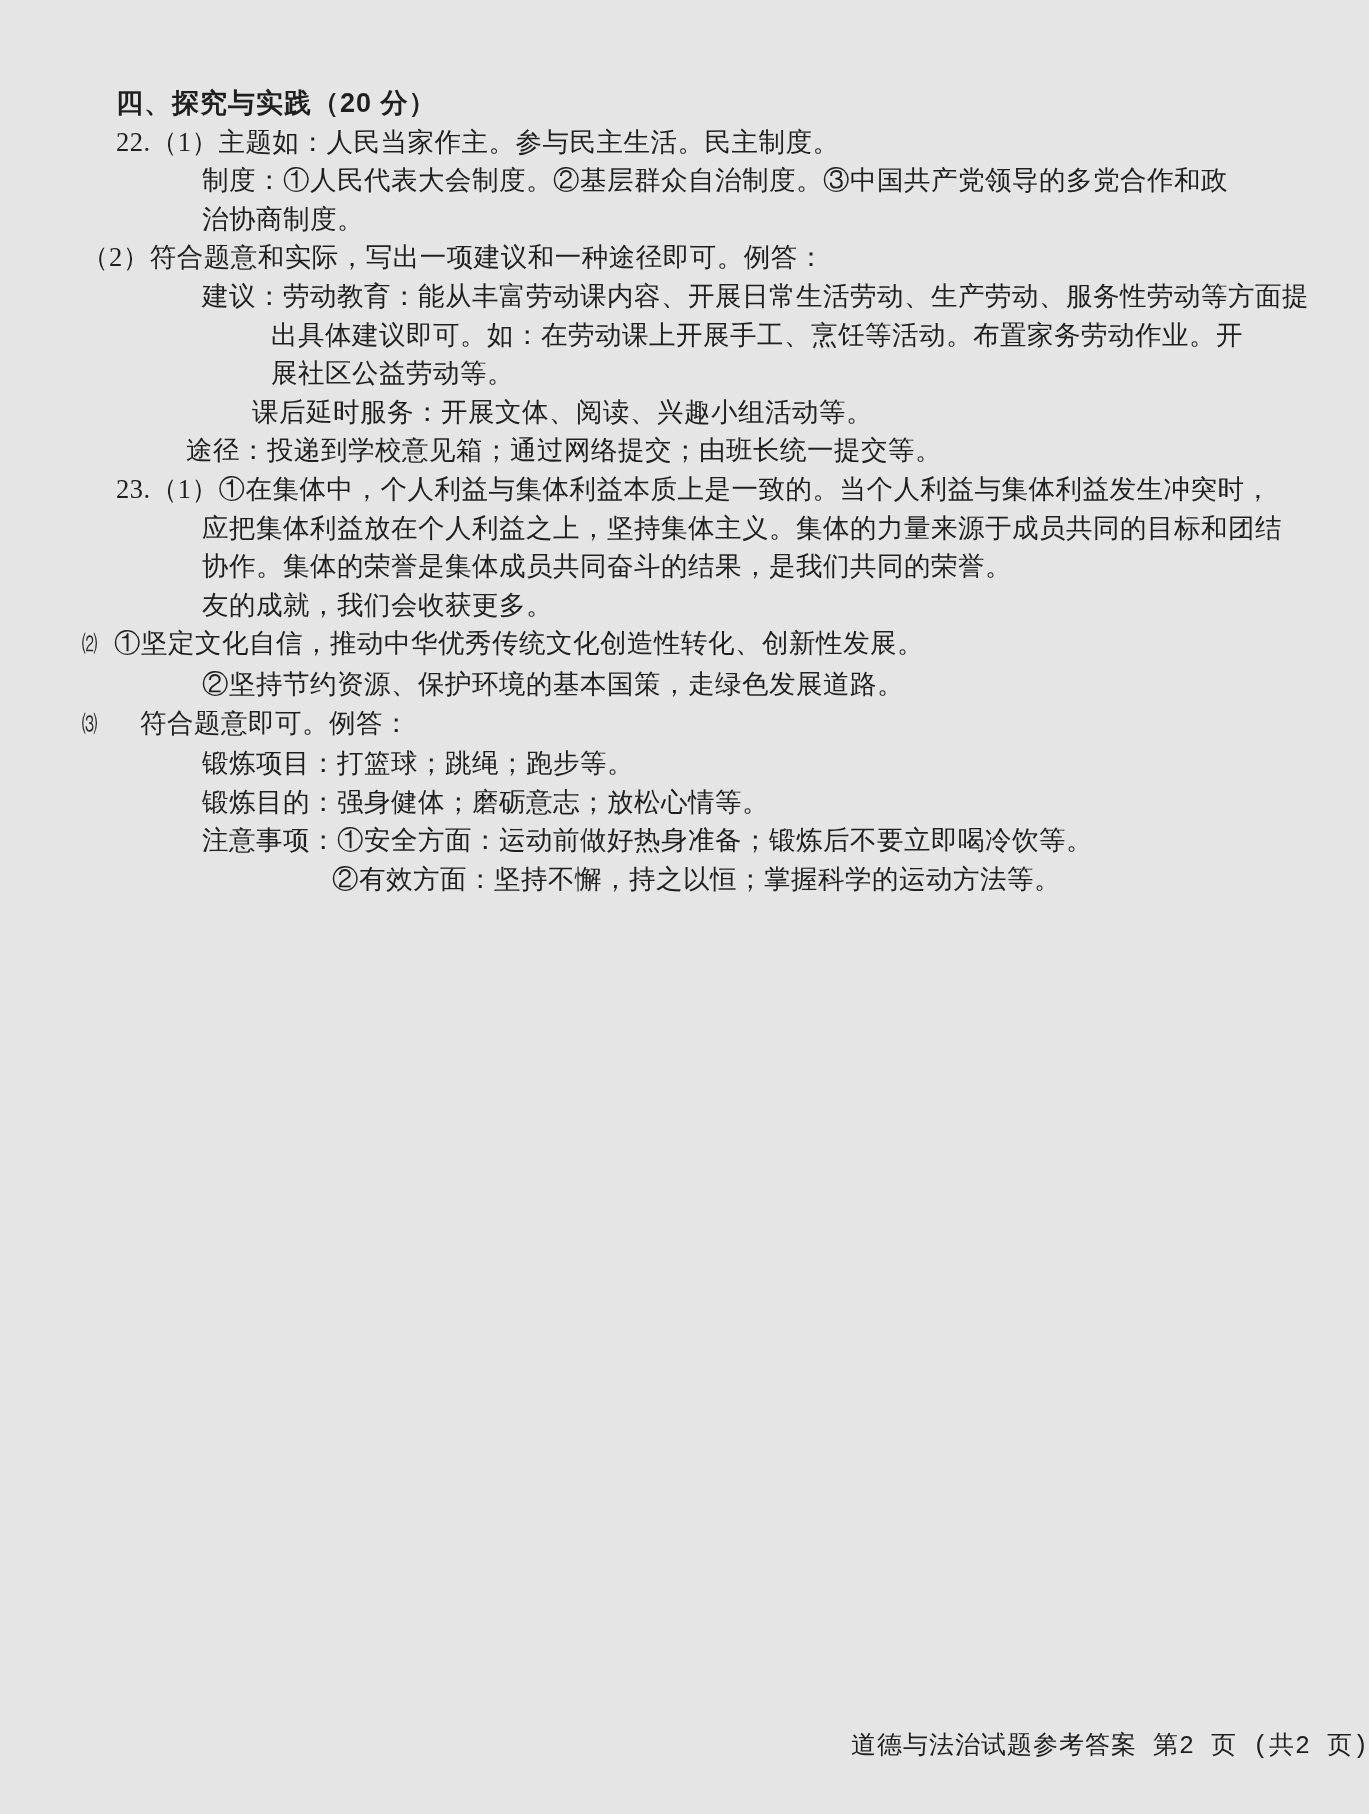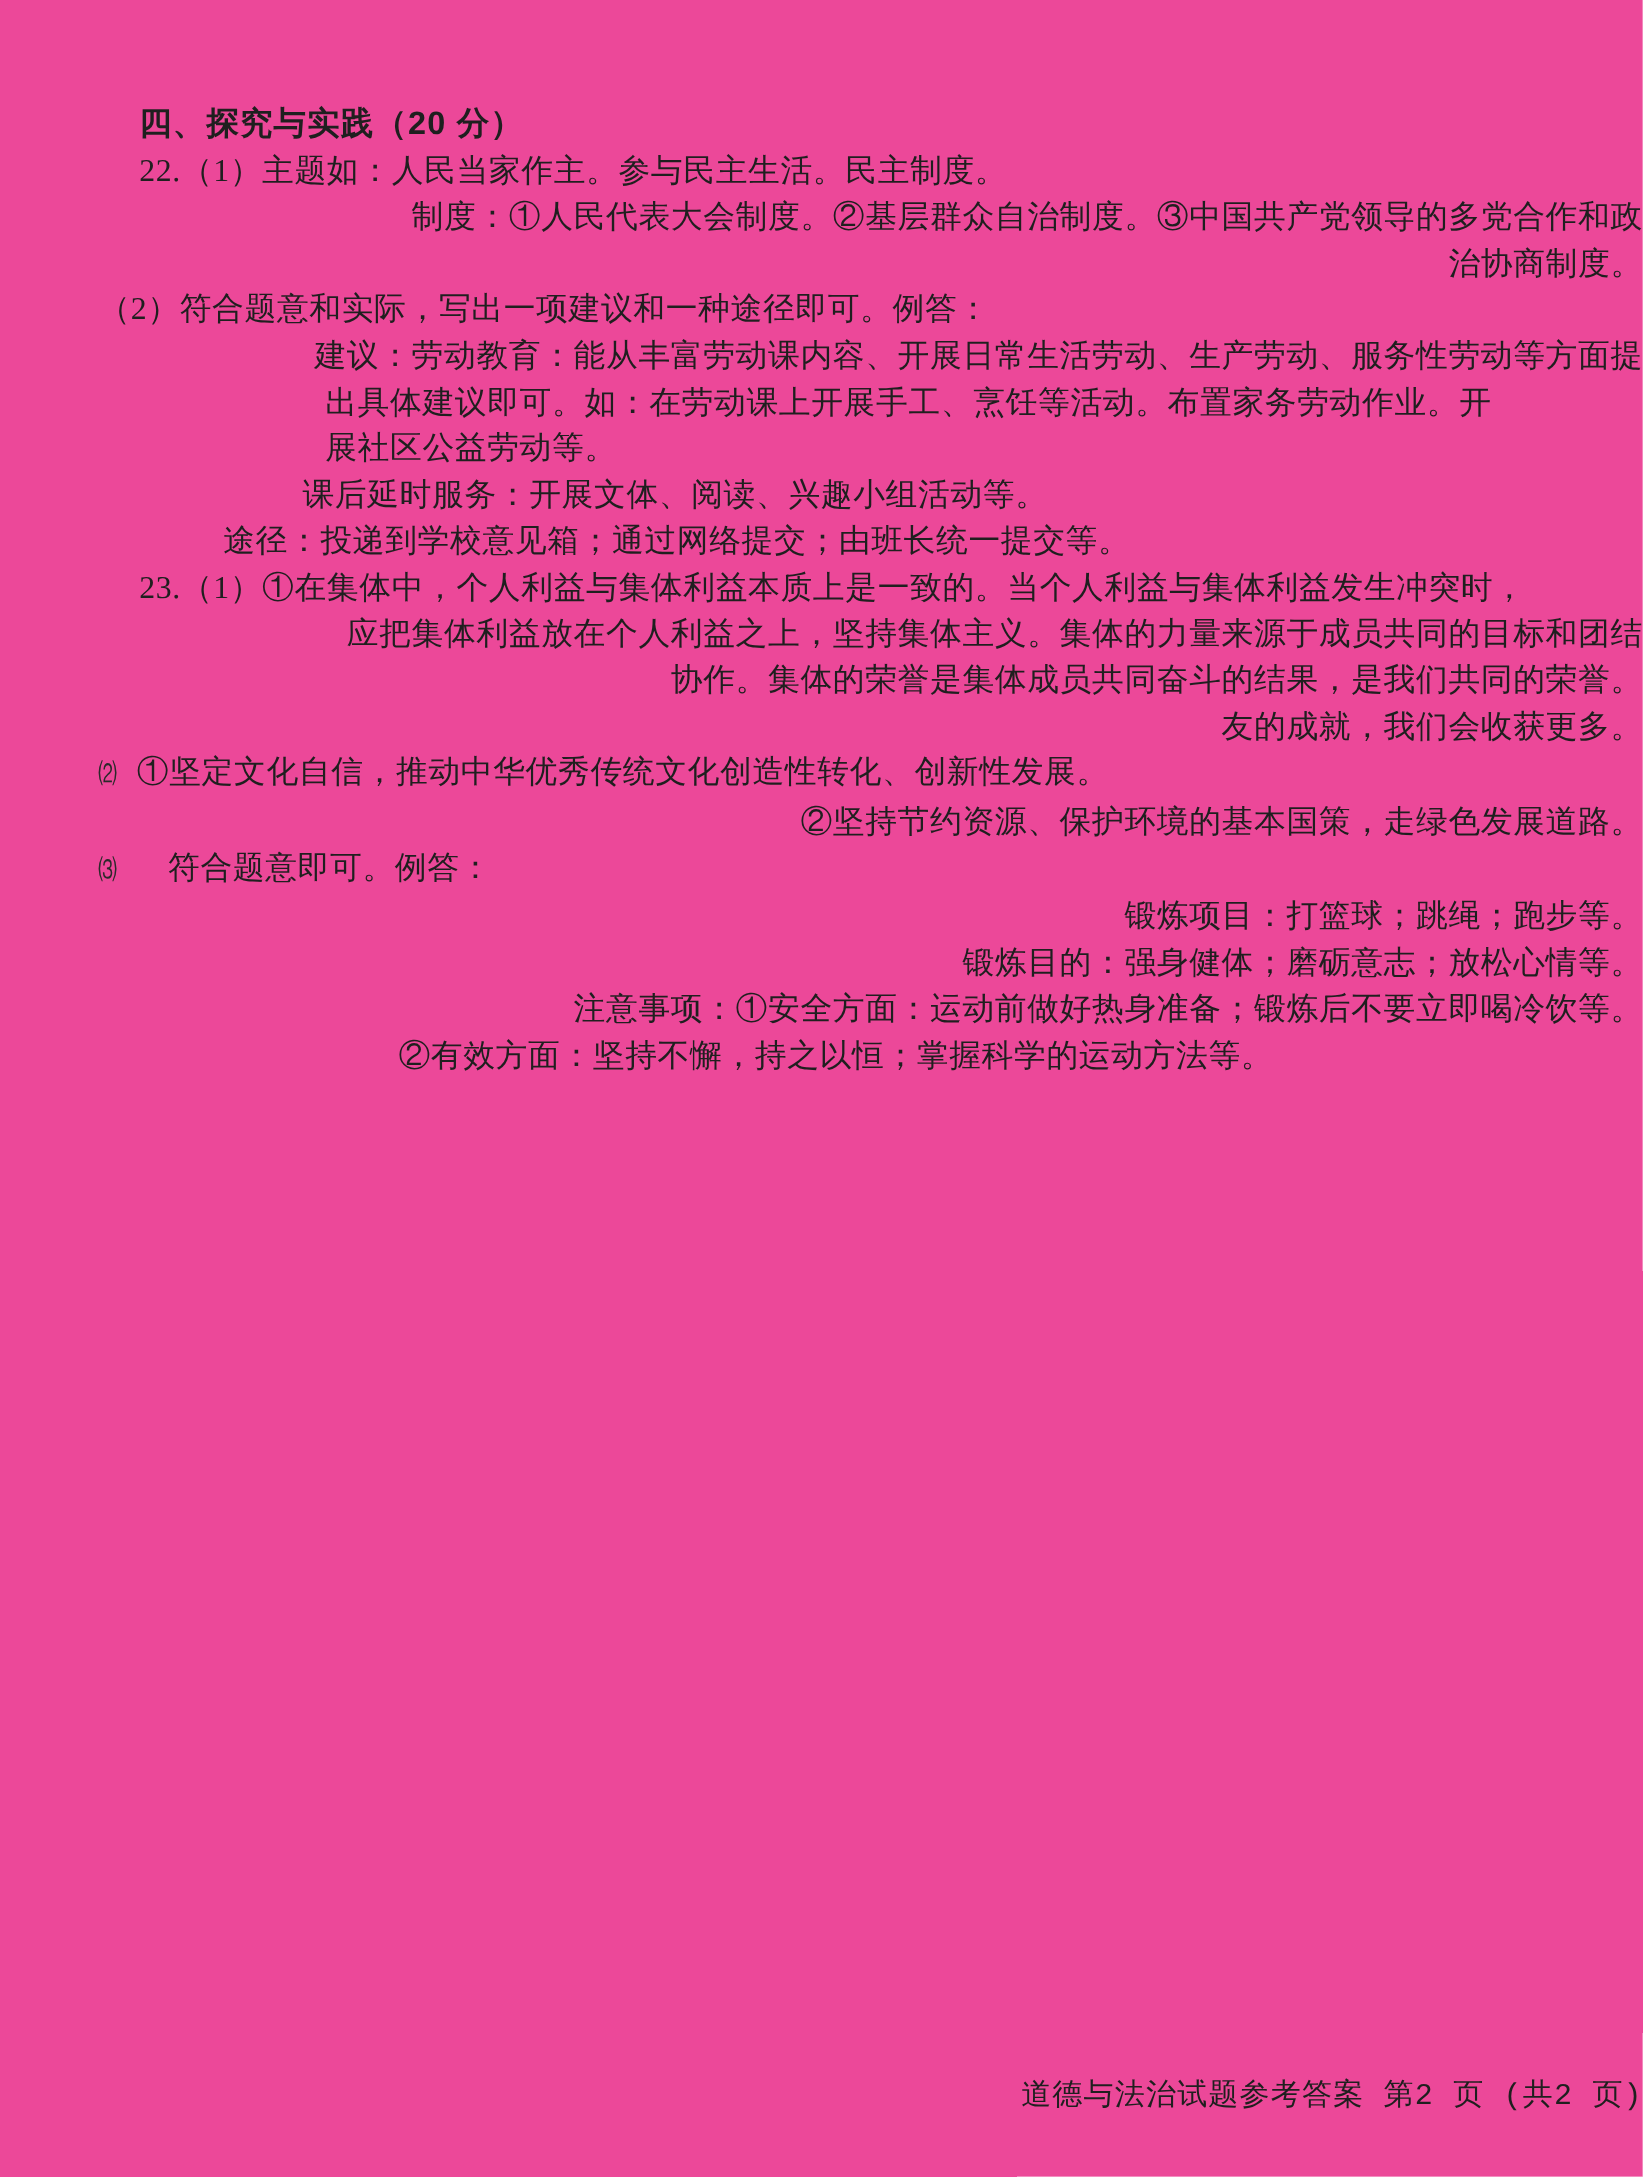--- a/index.html
+++ b/index.html
@@ -1,20 +1,20 @@
 <!DOCTYPE html>
 <html><head>
 <meta charset="utf-8">
 <style>
   html, body { margin: 0; padding: 0; background: #ffffff; }
   .page {
     position: relative;
     width: 1369px;
     height: 1814px;
-    background: #ec4899;
+    background: #e5e5e5;
     color: #1f1f1f;
     font-family: "Liberation Serif", "DejaVu Serif", serif;
     overflow: hidden;
   }
   .content {
     position: absolute;
     top: 84px;
     left: 0;
     right: 0;
   }
@@ -27,21 +27,21 @@
   .heading {
     font-family: "Liberation Sans", "DejaVu Sans", sans-serif;
     font-weight: 700;
     font-size: 27px;
     letter-spacing: 1px;
   }
   
   .i0  { margin-left: 116px; }   
   .i1  { margin-left: 82px; }   
   .i1t { margin-left: 186px; }   
-  .i2  { margin-left: 202px; text-align: right; }   
+  .i2  { margin-left: 202px; }   
   .i2b { margin-left: 252px; }   
   .i3  { margin-left: 271px; }   
   .i4  { margin-left: 332px; }   
   .marker {
     display: inline-block;
     font-family: "DejaVu Sans", sans-serif;
     font-size: 21px;
     transform: scale(0.72, 1.05);
     transform-origin: left bottom;
     width: 20px;

